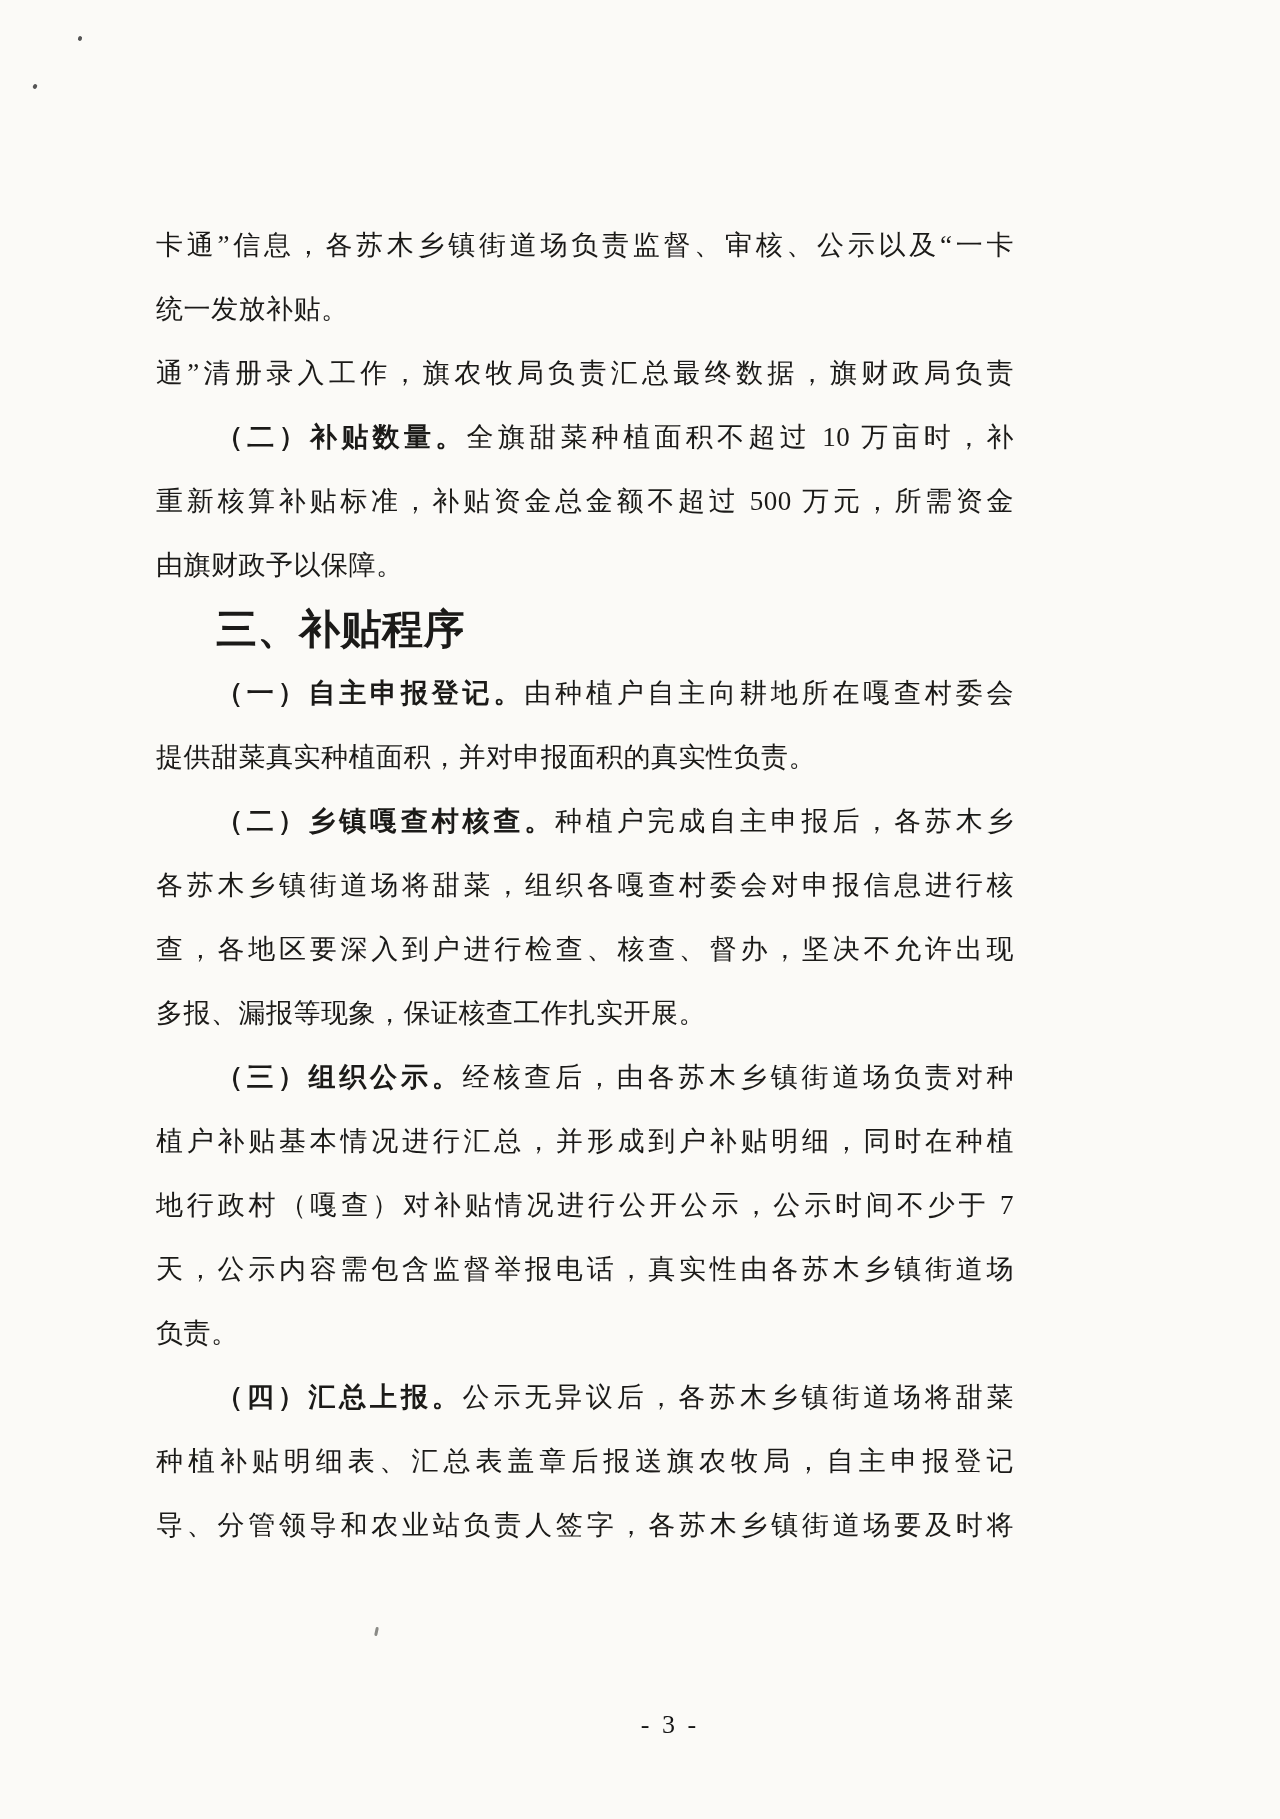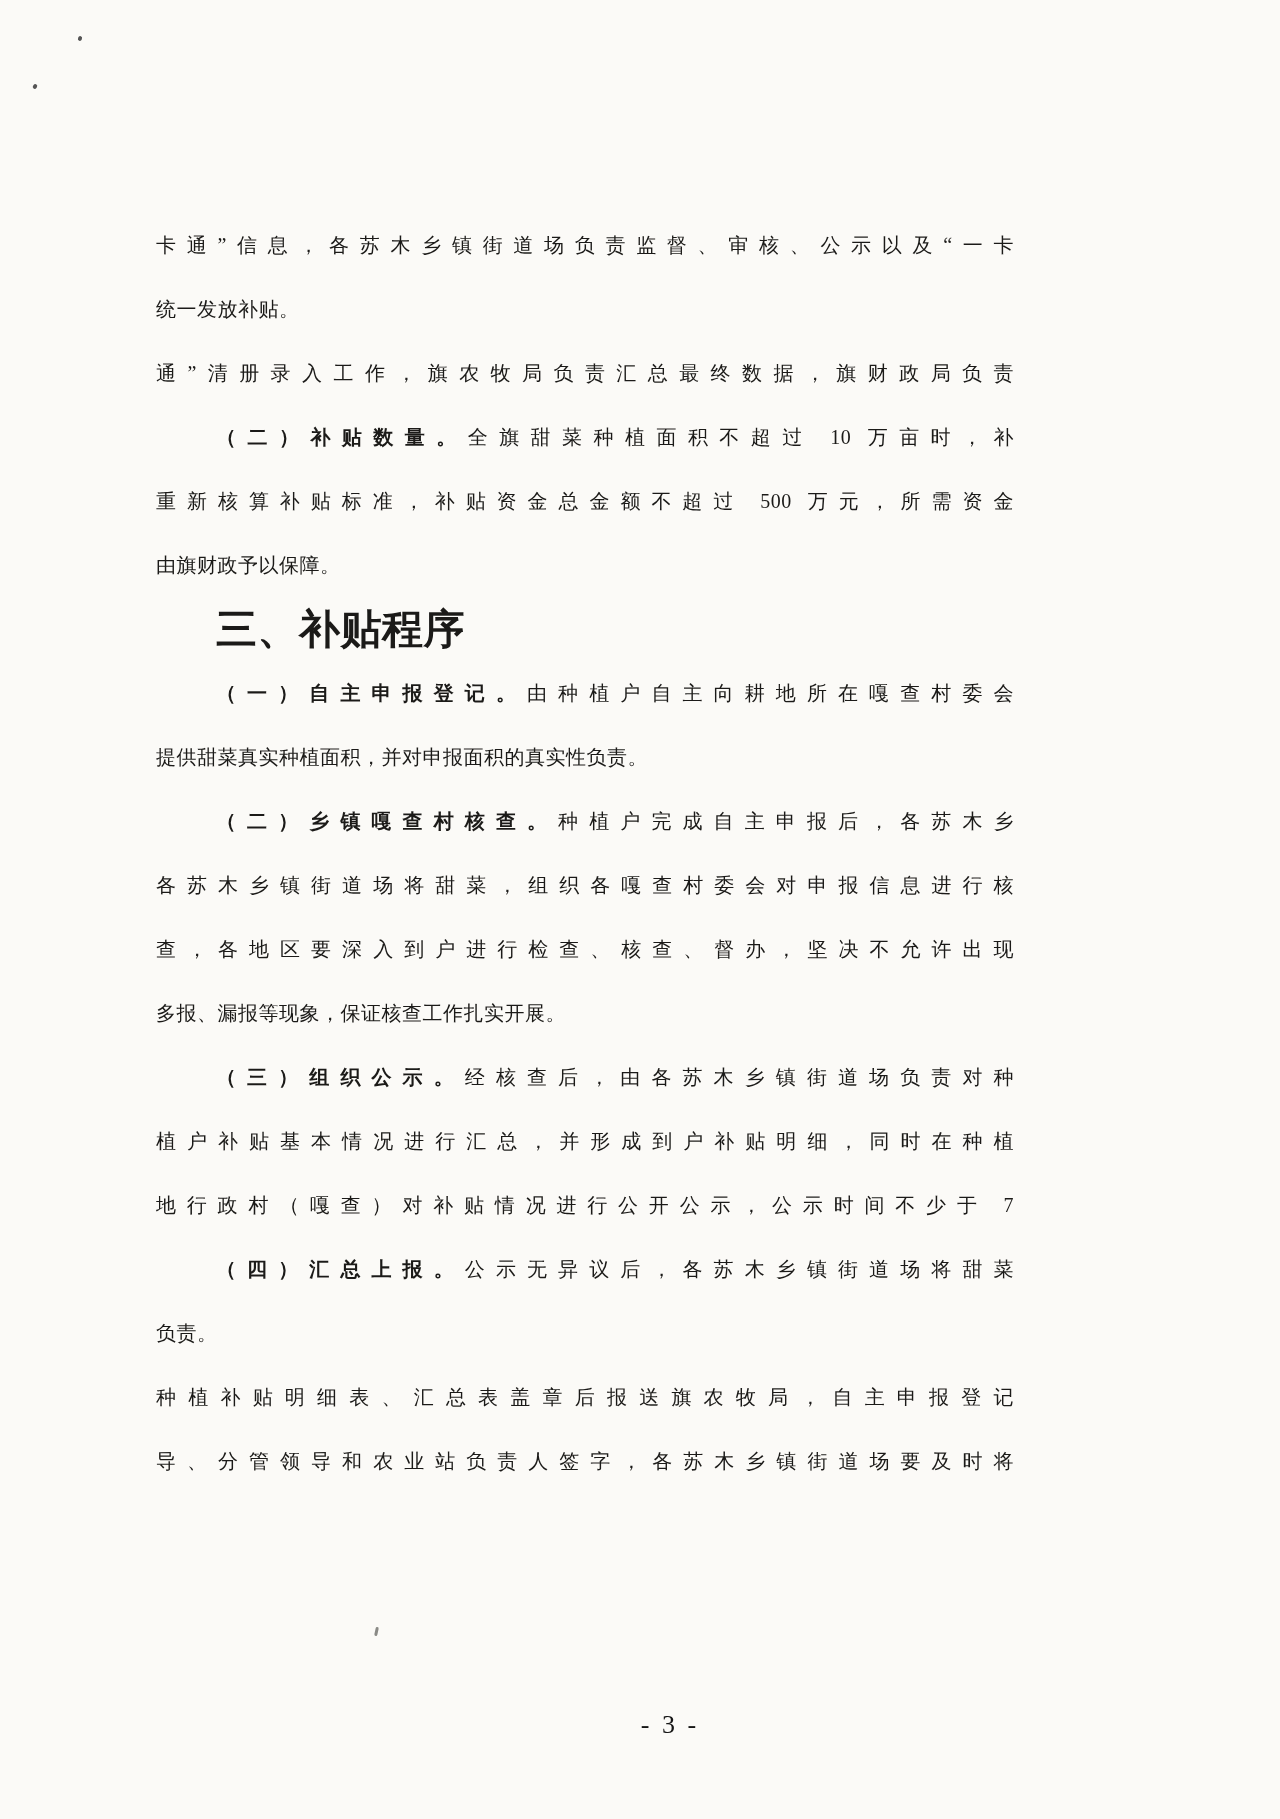--- a/index.html
+++ b/index.html
@@ -21,21 +21,21 @@
   }
   .doc-lines {
     position: absolute;
     left: 156px;
     top: 213px;
     width: 858px;
   }
   .line {
     height: 64px;
     line-height: 64px;
-    font-size: 20px;
+    font-size: 27px;
     white-space: pre-wrap;
     text-align: left;
     letter-spacing: 0.5px;
   }
   .line.justify {
     text-align: justify;
     text-align-last: justify;
     text-justify: inter-character;
   }
   .line.indent {
@@ -83,20 +83,21 @@
       <div class="line indent heading"><span class="seg bold">三、补贴程序</span></div>
       <div class="line justify indent"><span class="seg bold">（一）自主申报登记。</span><span class="seg">由种植户自主向耕地所在嘎查村委会</span></div>
       <div class="line"><span class="seg">提供甜菜真实种植面积，并对申报面积的真实性负责。</span></div>
       <div class="line justify indent"><span class="seg bold">（二）乡镇嘎查村核查。</span><span class="seg">种植户完成自主申报后，各苏木乡</span></div>
       <div class="line justify"><span class="seg">各苏木乡镇街道场将甜菜，组织各嘎查村委会对申报信息进行核</span></div>
       <div class="line justify"><span class="seg">查，各地区要深入到户进行检查、核查、督办，坚决不允许出现</span></div>
       <div class="line"><span class="seg">多报、漏报等现象，保证核查工作扎实开展。</span></div>
       <div class="line justify indent"><span class="seg bold">（三）组织公示。</span><span class="seg">经核查后，由各苏木乡镇街道场负责对种</span></div>
       <div class="line justify"><span class="seg">植户补贴基本情况进行汇总，并形成到户补贴明细，同时在种植</span></div>
       <div class="line justify"><span class="seg">地行政村（嘎查）对补贴情况进行公开公示，公示时间不少于 7</span></div>
+      <div class="line justify"><span class="seg">天，公示内容需包含监督举报电话，真实性由各苏木乡镇街道场</span></div>
+      <div class="line"><span class="seg">负责。</span></div>
       <div class="line justify indent"><span class="seg bold">（四）汇总上报。</span><span class="seg">公示无异议后，各苏木乡镇街道场将甜菜</span></div>
-      <div class="line"><span class="seg">负责。</span></div>
       <div class="line justify"><span class="seg">种植补贴明细表、汇总表盖章后报送旗农牧局，自主申报登记</span></div>
       <div class="line justify"><span class="seg">导、分管领导和农业站负责人签字，各苏木乡镇街道场要及时将</span></div>
     </div>
 
   <div class="page-number">- 3 -</div>
 </div>
 
 </body></html>

